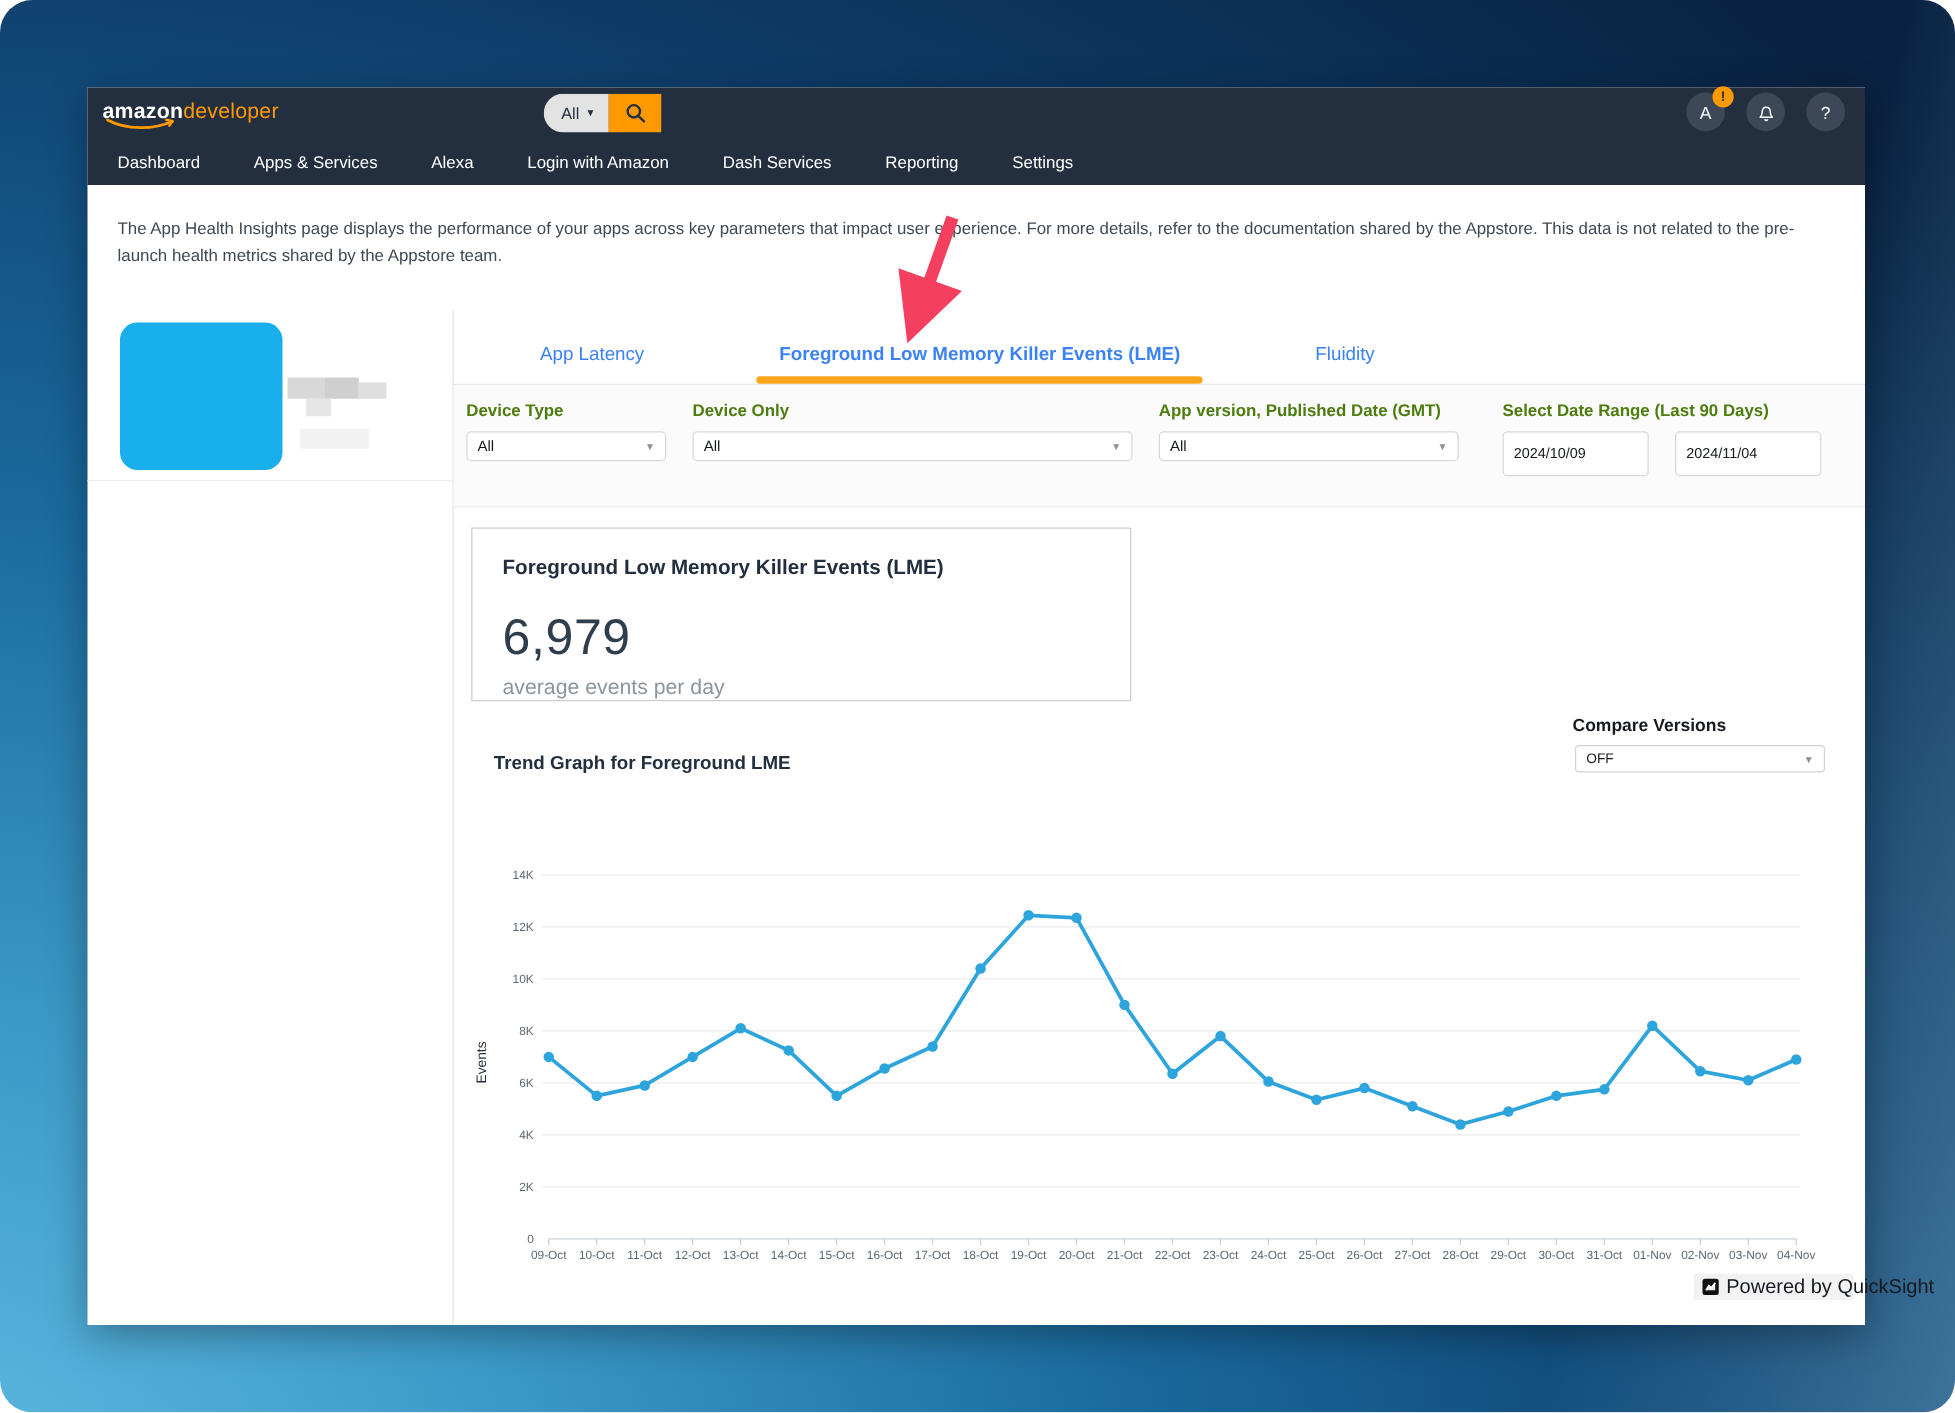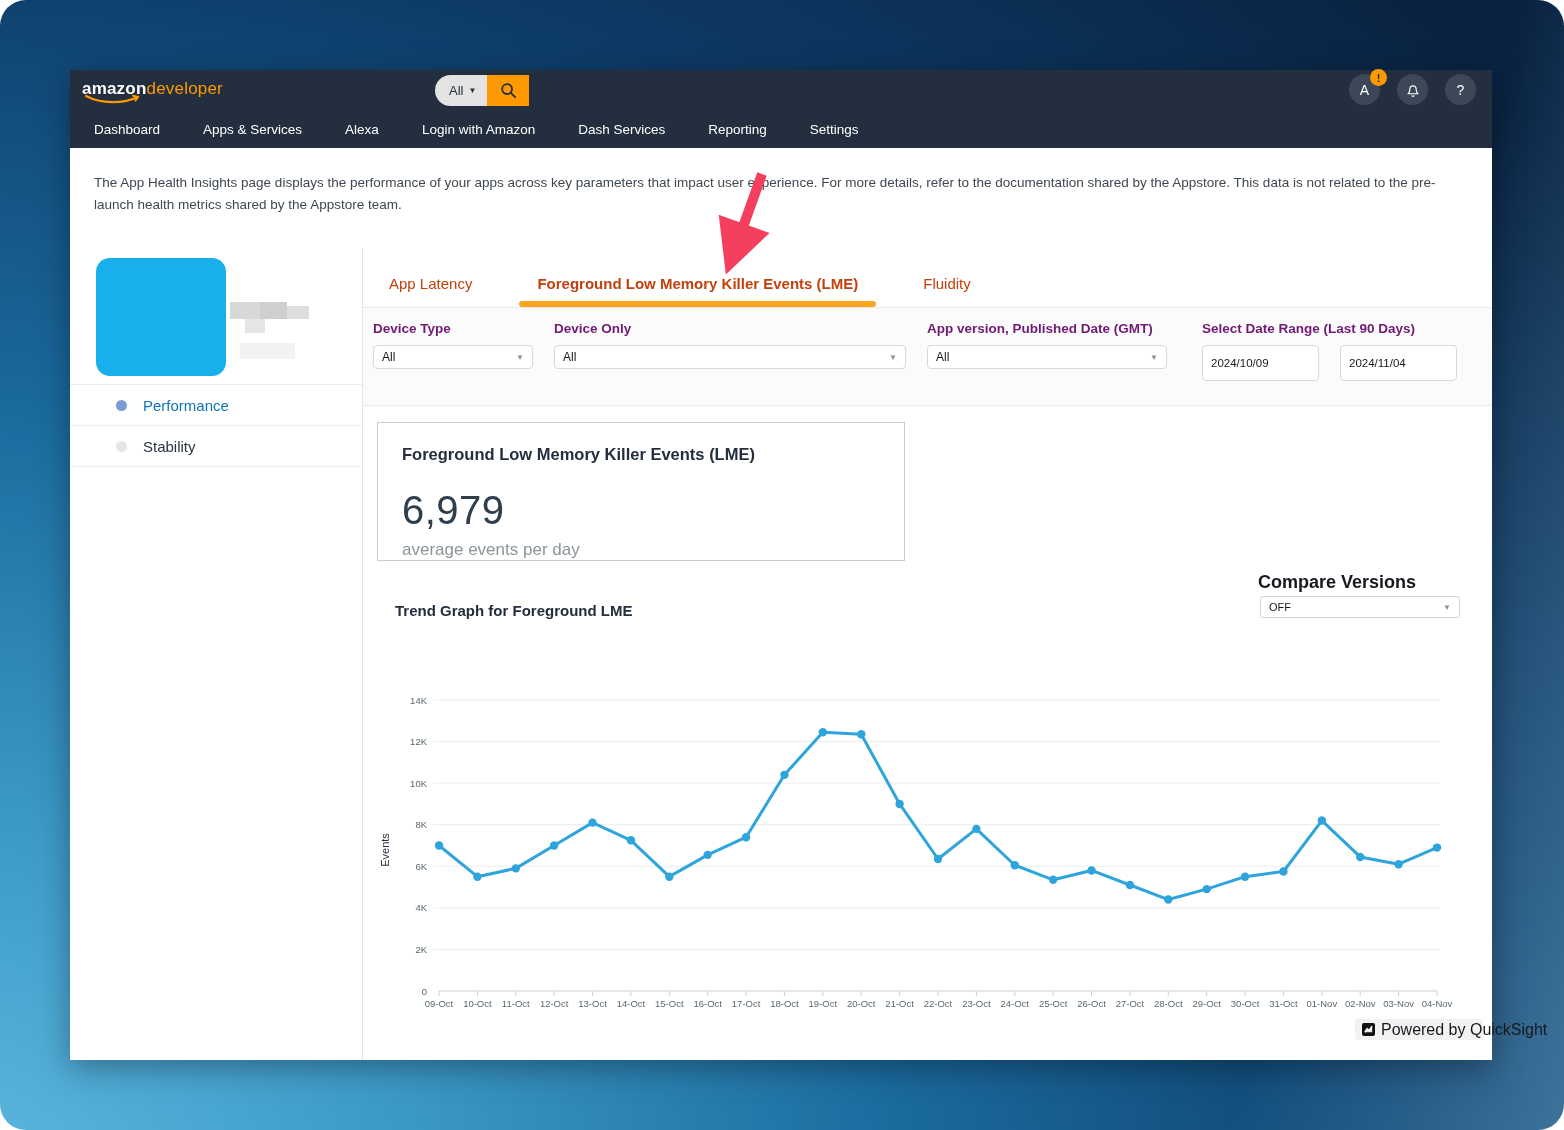--- a/index.html
+++ b/index.html
@@ -44,39 +44,39 @@
   .app-icon { position:absolute; left:26px; top:10px; width:130px; height:118px; background:#18afec; border-radius:14px; }
   .redact { position:absolute; background:#d8d8d8; }
   .side-row { display:flex; align-items:center; gap:16px; height:41px; padding-left:46px; border-bottom:1px solid #ededed; cursor:pointer; }
   .side-dot { width:11px; height:11px; border-radius:50%; flex:none; }
   .side-label { font-size:15px; color:#2b3440; }
   .side-row.active .side-label { color:#0e73bb; }
 
   .main { position:relative; flex:1; }
   
   .tabs { height:60px; border-bottom:1px solid #e8e8e8; display:flex; align-items:flex-end; padding:0 0 15px 26px; gap:47px; }
-  .tab { font-size:15px; color:#c2410c; cursor:pointer; position:relative; white-space:nowrap; }
+  .tab { font-size:15px; color:#3b82f6; cursor:pointer; position:relative; white-space:nowrap;margin-left:43px; }
   .tab.active { font-weight:700; padding:0 18px; }
   .tab.active::after { content:""; position:absolute; left:0; right:0; bottom:-15px; height:6px; border-radius:3px; background:#fba51c; }
   
   .filters { height:98px; background:#fbfbfb; border-bottom:1px solid #ececec; display:flex; gap:21px; padding:13px 0 0 10px; }
   .fgroup { display:flex; flex-direction:column; }
-  .flabel { font-size:13.5px; font-weight:700; color:#701a75; margin-bottom:9px; }
+  .flabel { font-size:13.5px; font-weight:700; color:#4d7c0f; margin-bottom:9px; }
   .fselect { height:24px; border:1px solid #d5d9d9; border-radius:4px; background:#fff; display:flex; align-items:center; justify-content:space-between; padding:0 8px; font-size:12px; color:#16191f; cursor:pointer; }
   .fselect .caret { font-size:8px; color:#879196; }
   .date-inputs { display:flex; gap:21px; }
   .date-input { width:117px; height:24px; border:1px solid #d5d9d9; border-radius:4px; background:#fff; font-size:11.5px; color:#16191f; padding:17px 8px; font-family:inherit; outline:none; }
 
   
   .main-body { position:relative; height:654px; }
   .kpi-card { position:absolute; left:14px; top:16px; width:528px; height:139px; border:1px solid #c9cdd2; background:#fff; padding:22px 24px; }
   .kpi-title { font-size:16.5px; font-weight:700; color:#232f3e; }
   .kpi-value { font-size:40px; font-weight:400; color:#2f3e4d; margin-top:24px; letter-spacing:0.5px; }
   .kpi-caption { font-size:17px; color:#8c959d; margin-top:7px; }
-  .compare-label { position:absolute; left:895px; top:166px; font-size:18px; font-weight:700; color:#16191f; }
+  .compare-label { position:absolute; left:895px; top:166px; font-size:14px; font-weight:700; color:#16191f; }
   .compare-select { position:absolute; left:897px; top:190px; width:200px; height:22px; border:1px solid #cfd3d6; border-radius:3px; background:#fff; display:flex; align-items:center; justify-content:space-between; padding:0 8px; font-size:11px; color:#16191f; cursor:pointer; }
   .chart-title { position:absolute; left:32px; top:196px; font-size:15px; font-weight:700; color:#232f3e; }
   .chart-wrap { position:absolute; left:12px; top:254px; width:1103px; height:352px; }
   .powered { position:absolute; left:992px; top:613px; width:128px; height:21px; background:#f2f2f2; border-radius:2px; display:flex; align-items:center; gap:6px; padding:0 7px; cursor:pointer; }
   .powered-text { font-size:16px; color:#16191f; white-space:nowrap; }
   .pq-icon { width:13px; height:13px; background:#111; border-radius:2px; flex:none; display:flex; align-items:center; justify-content:center; }
 
   .annotation-arrow { position:absolute; left:628px; top:96px; width:90px; height:115px; pointer-events:none; z-index:6; }
 </style>
 </head>
@@ -141,30 +141,20 @@
 
       <div class="sidebar">
         <div class="app-block">
           <div class="app-icon"></div>
           <div class="redact" style="left:160px; top:54px; width:30px; height:17px;"></div>
           <div class="redact" style="left:190px; top:54px; width:27px; height:17px; background:#cfcfcf;"></div>
           <div class="redact" style="left:217px; top:58px; width:22px; height:13px; background:#dedede;"></div>
           <div class="redact" style="left:175px; top:71px; width:20px; height:14px; background:#e5e5e5;"></div>
           <div class="redact" style="left:170px; top:95px; width:55px; height:16px; background:#f2f2f2;"></div>
         </div>
-        <div id="sidebar-menu">
-            <div class="side-row active">
-              <span class="side-dot" style="background: rgb(123, 155, 210);"></span>
-              <span class="side-label">Performance</span>
-            </div>
-            <div class="side-row">
-              <span class="side-dot" style="background: rgb(228, 231, 234);"></span>
-              <span class="side-label">Stability</span>
-            </div>
-          </div>
       </div>
 
       <div class="main">
         <div class="tabs" id="tabs">
             <div class="tab">App Latency</div>
             <div class="tab active">Foreground Low Memory Killer Events (LME)</div>
             <div class="tab">Fluidity</div>
           </div>
 
         <div class="filters" id="filters">

